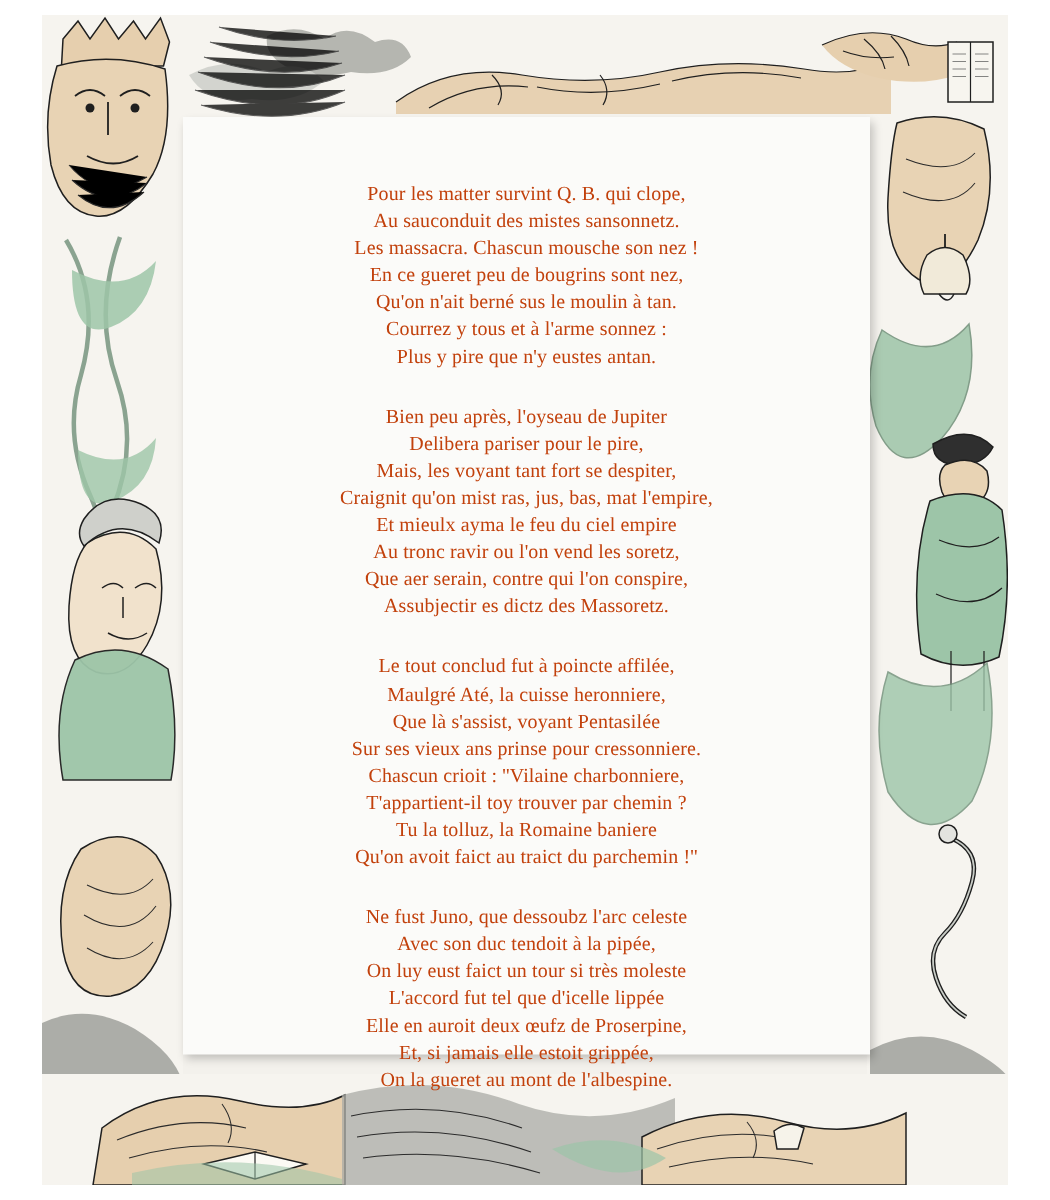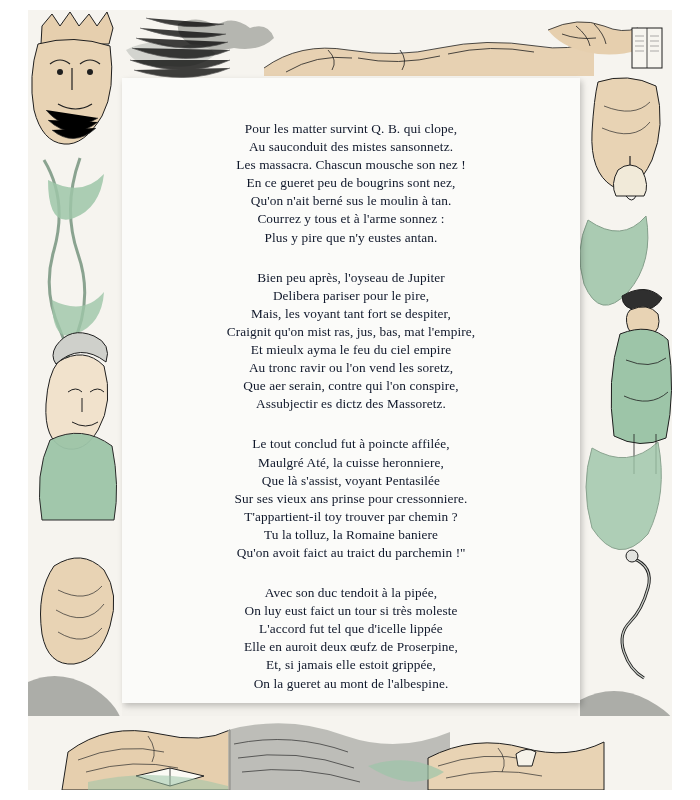--- a/index.html
+++ b/index.html
@@ -47,21 +47,21 @@
     box-sizing: border-box;
     text-align: center;
   }
   .stanza {
     margin: 0 0 22px 0;
   }
   .stanza:last-child { margin-bottom: 0; }
   .line {
     font-size: 13.3px;
     line-height: 18.1px;
-    color: #0f172a;
+    color: #c2410c;
     white-space: pre;
     letter-spacing: 0.1px;
   }
 </style>
 </head>
 <body>
 
 <div id="page">
 
   <div class="border-frame">
@@ -261,26 +261,28 @@
         <div class="line">Au tronc ravir ou l'on vend les soretz,</div>
         <div class="line">Que aer serain, contre qui l'on conspire,</div>
         <div class="line">Assubjectir es dictz des Massoretz.</div>
       </div>
 
       <div class="stanza">
         <div class="line">Le tout conclud fut à poincte affilée,</div>
         <div class="line">Maulgré Até, la cuisse heronniere,</div>
         <div class="line">Que là s'assist, voyant Pentasilée</div>
         <div class="line">Sur ses vieux ans prinse pour cressonniere.</div>
+        <div class="line">Chascun crioit : ''Vilaine charbonniere,</div>
         <div class="line">T'appartient-il toy trouver par chemin ?</div>
         <div class="line">Tu la tolluz, la Romaine baniere</div>
         <div class="line">Qu'on avoit faict au traict du parchemin !''</div>
       </div>
 
       <div class="stanza">
+        <div class="line">Ne fust Juno, que dessoubz l'arc celeste</div>
         <div class="line">Avec son duc tendoit à la pipée,</div>
         <div class="line">On luy eust faict un tour si très moleste</div>
         <div class="line">L'accord fut tel que d'icelle lippée</div>
         <div class="line">Elle en auroit deux œufz de Proserpine,</div>
         <div class="line">Et, si jamais elle estoit grippée,</div>
         <div class="line">On la gueret au mont de l'albespine.</div>
       </div>
 
     </div>
   </div>

